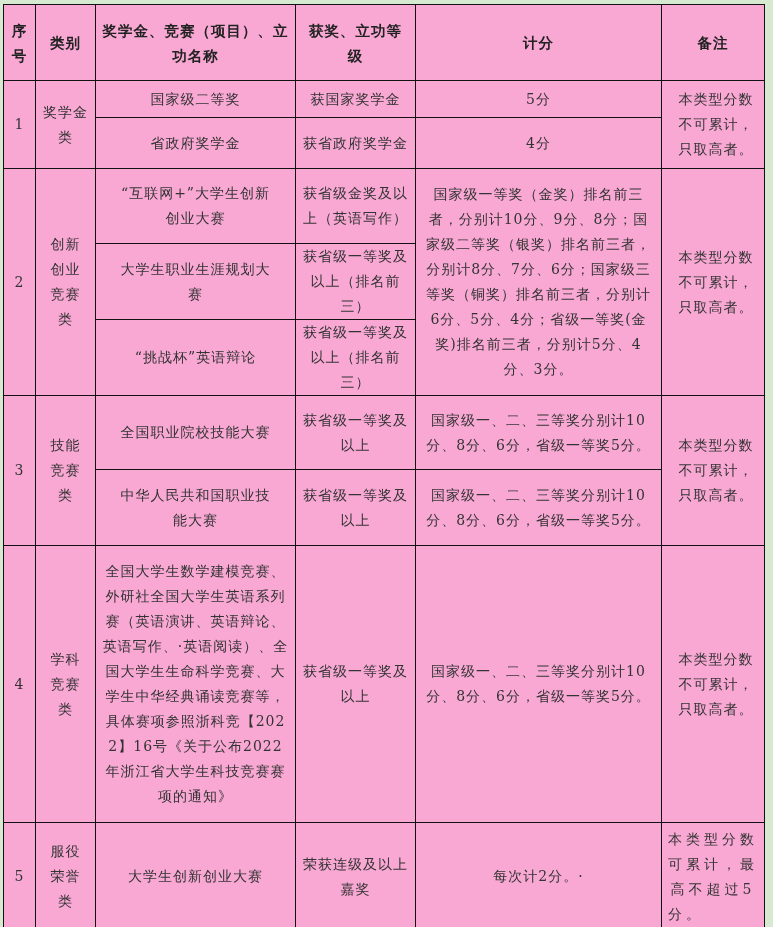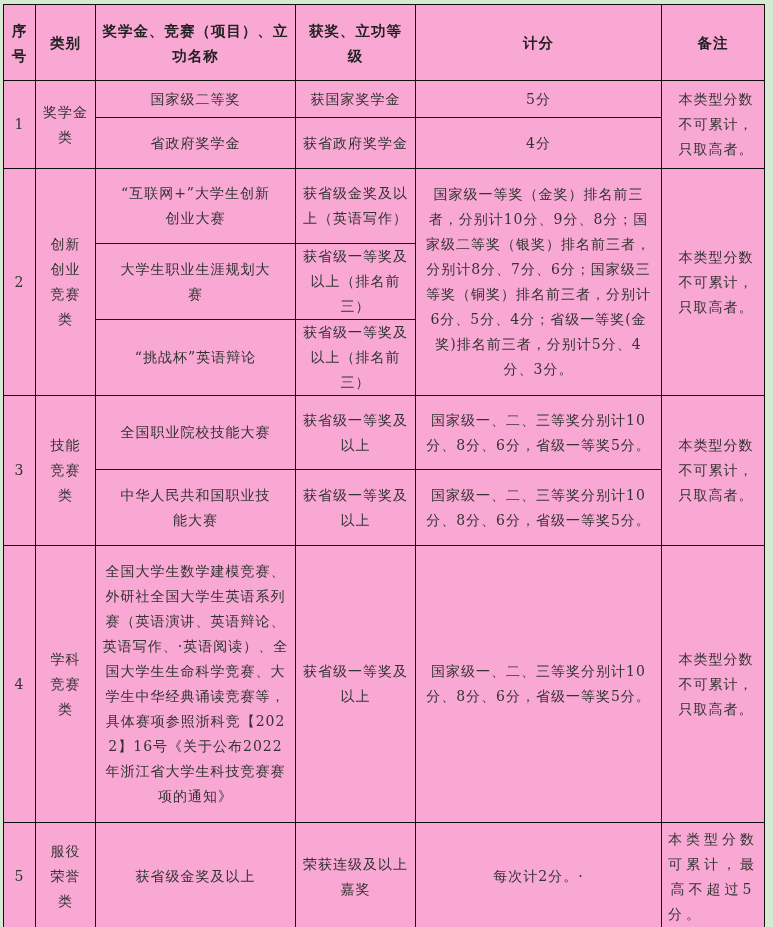--- a/index.html
+++ b/index.html
@@ -112,19 +112,19 @@
       <td style="padding:0 12px"><span>学科竞赛类</span></td>
       <td><span>全国大学生数学建模竞赛、外研社全国大学生英语系列赛（英语演讲、英语辩论、英语写作、·英语阅读）、全国大学生生命科学竞赛、大学生中华经典诵读竞赛等，具体赛项参照浙科竞【2022】16号《关于公布2022年浙江省大学生科技竞赛赛项的通知》</span></td>
       <td class="nopad"><span>获省级一等奖及以上</span></td>
       <td><span>国家级一、二、三等奖分别计10分、8分、6分，省级一等奖5分。</span></td>
       <td class="note"><span>本类型分数不可累计，只取高者。</span></td>
     </tr>
 
     <tr style="height:100px">
       <td class="nopad"><span>5</span></td>
       <td style="padding:16px 12px"><span>服役荣誉类</span></td>
-      <td><span>获省级金奖及以上</span></td>
+      <td><span>大学生创新创业大赛</span></td>
       <td class="nopad"><span>荣获连级及以上嘉奖</span></td>
       <td><span>每次计2分。·</span></td>
       <td class="note5"><span>本类型分数可累计，最高不超过5分。</span></td>
     </tr>
   </tbody>
 </table>
 
 </body></html>

